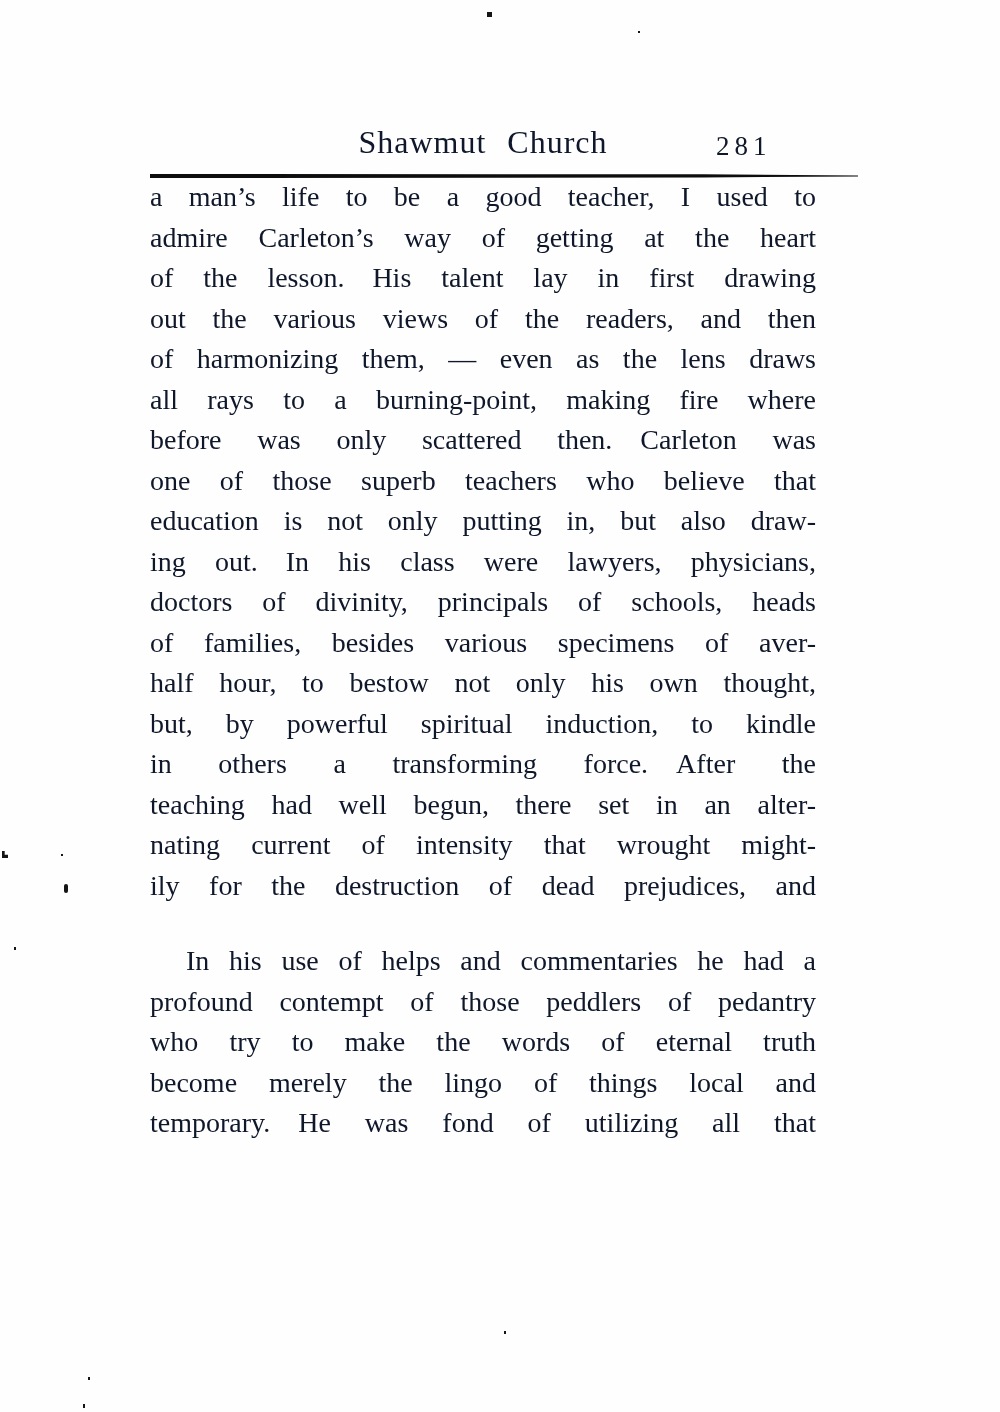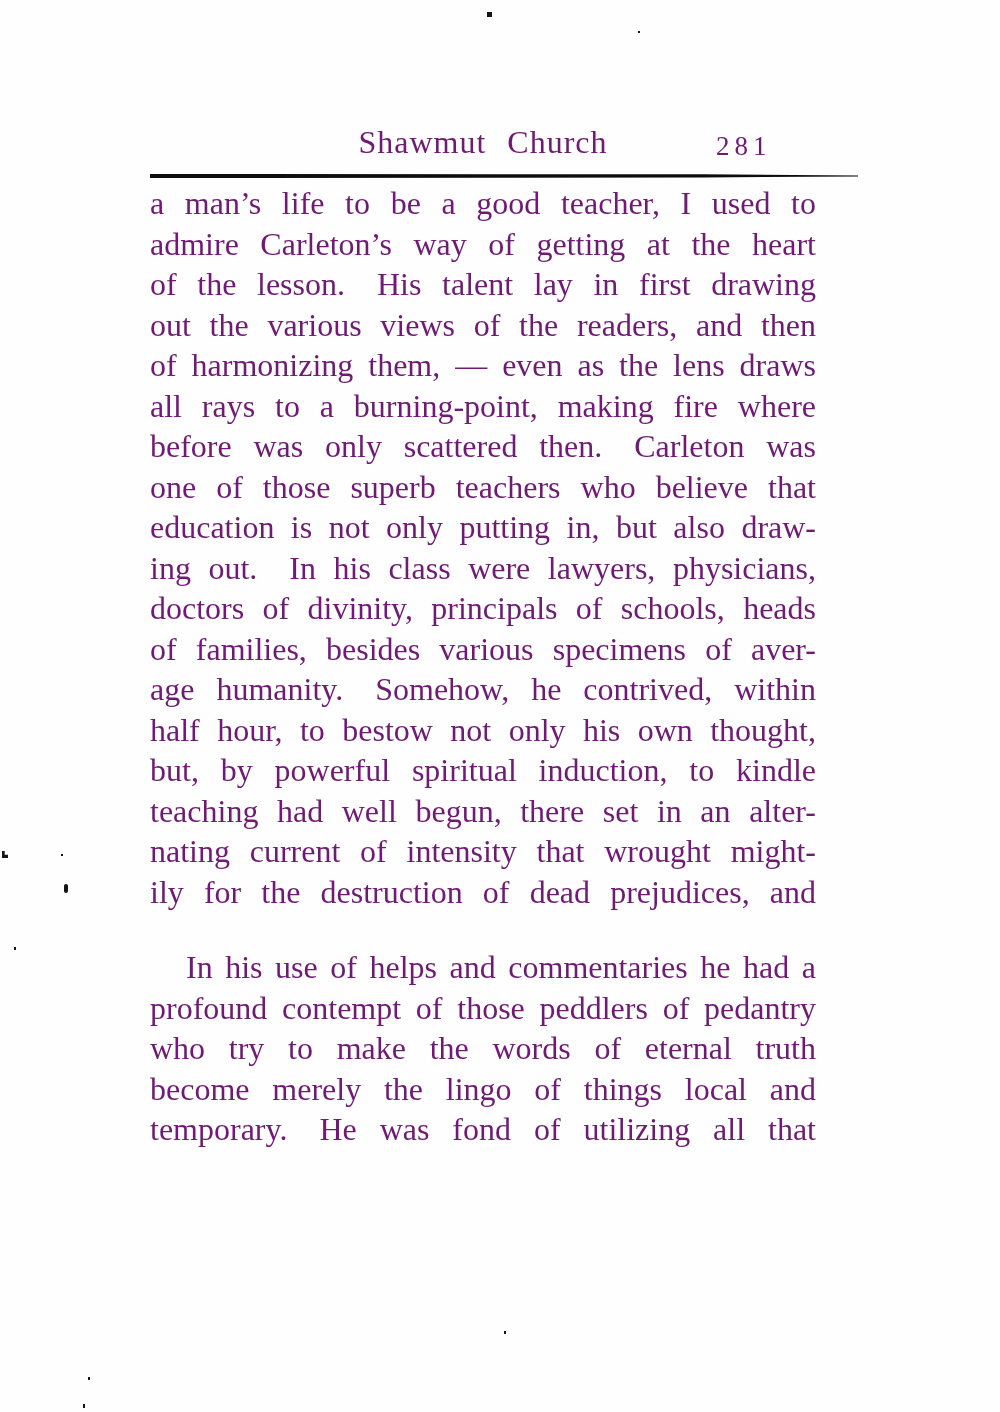--- a/index.html
+++ b/index.html
@@ -7,21 +7,21 @@
     padding: 0;
     background: #ffffff;
   }
   .page {
     position: relative;
     width: 1000px;
     height: 1412px;
     background: #fefefe;
     overflow: hidden;
     font-family: "Liberation Serif", "DejaVu Serif", serif;
-    color: #701a75;
+    color: #0f172a;
   }
   .header-title {
     position: absolute;
     top: 124px;
     left: 150px;
     width: 666px;
     text-align: center;
     font-size: 32px;
     letter-spacing: 1px;
     word-spacing: 12px;
@@ -40,24 +40,24 @@
     position: absolute;
     top: 174px;
     left: 150px;
     width: 708px;
     height: 4px;
     background: #0d0d0d;
     clip-path: polygon(0 0, 78% 8%, 100% 38%, 100% 62%, 78% 86%, 0 100%);
   }
   .body-text {
     position: absolute;
-    top: 183px;
+    top: 177px;
     left: 150px;
     width: 666px;
-    font-size: 32px;
+    font-size: 28px;
     line-height: 40.5px;
   }
   .line {
     text-align: justify;
     text-align-last: justify;
     white-space: normal;
   }
   .line.flush-left {
     text-align-last: left;
   }
@@ -87,23 +87,23 @@
     <div class="line">of the lesson. His talent lay in first drawing</div>
     <div class="line">out the various views of the readers, and then</div>
     <div class="line">of harmonizing them, — even as the lens draws</div>
     <div class="line">all rays to a burning-point, making fire where</div>
     <div class="line">before was only scattered then. Carleton was</div>
     <div class="line">one of those superb teachers who believe that</div>
     <div class="line">education is not only putting in, but also draw-</div>
     <div class="line">ing out. In his class were lawyers, physicians,</div>
     <div class="line">doctors of divinity, principals of schools, heads</div>
     <div class="line">of families, besides various specimens of aver-</div>
-    <div class="line">age humanity. Somehow, he contrived, within</div>
     <div class="line">half hour, to bestow not only his own thought,</div>
     <div class="line">but, by powerful spiritual induction, to kindle</div>
+    <div class="line">in others a transforming force. After the</div>
     <div class="line">teaching had well begun, there set in an alter-</div>
     <div class="line">nating current of intensity that wrought might-</div>
     <div class="line">ily for the destruction of dead prejudices, and</div>
     <div class="line indent">In his use of helps and commentaries he had a</div>
     <div class="line">profound contempt of those peddlers of pedantry</div>
     <div class="line">who try to make the words of eternal truth</div>
     <div class="line">become merely the lingo of things local and</div>
     <div class="line">temporary. He was fond of utilizing all that</div>
   </div>
 

